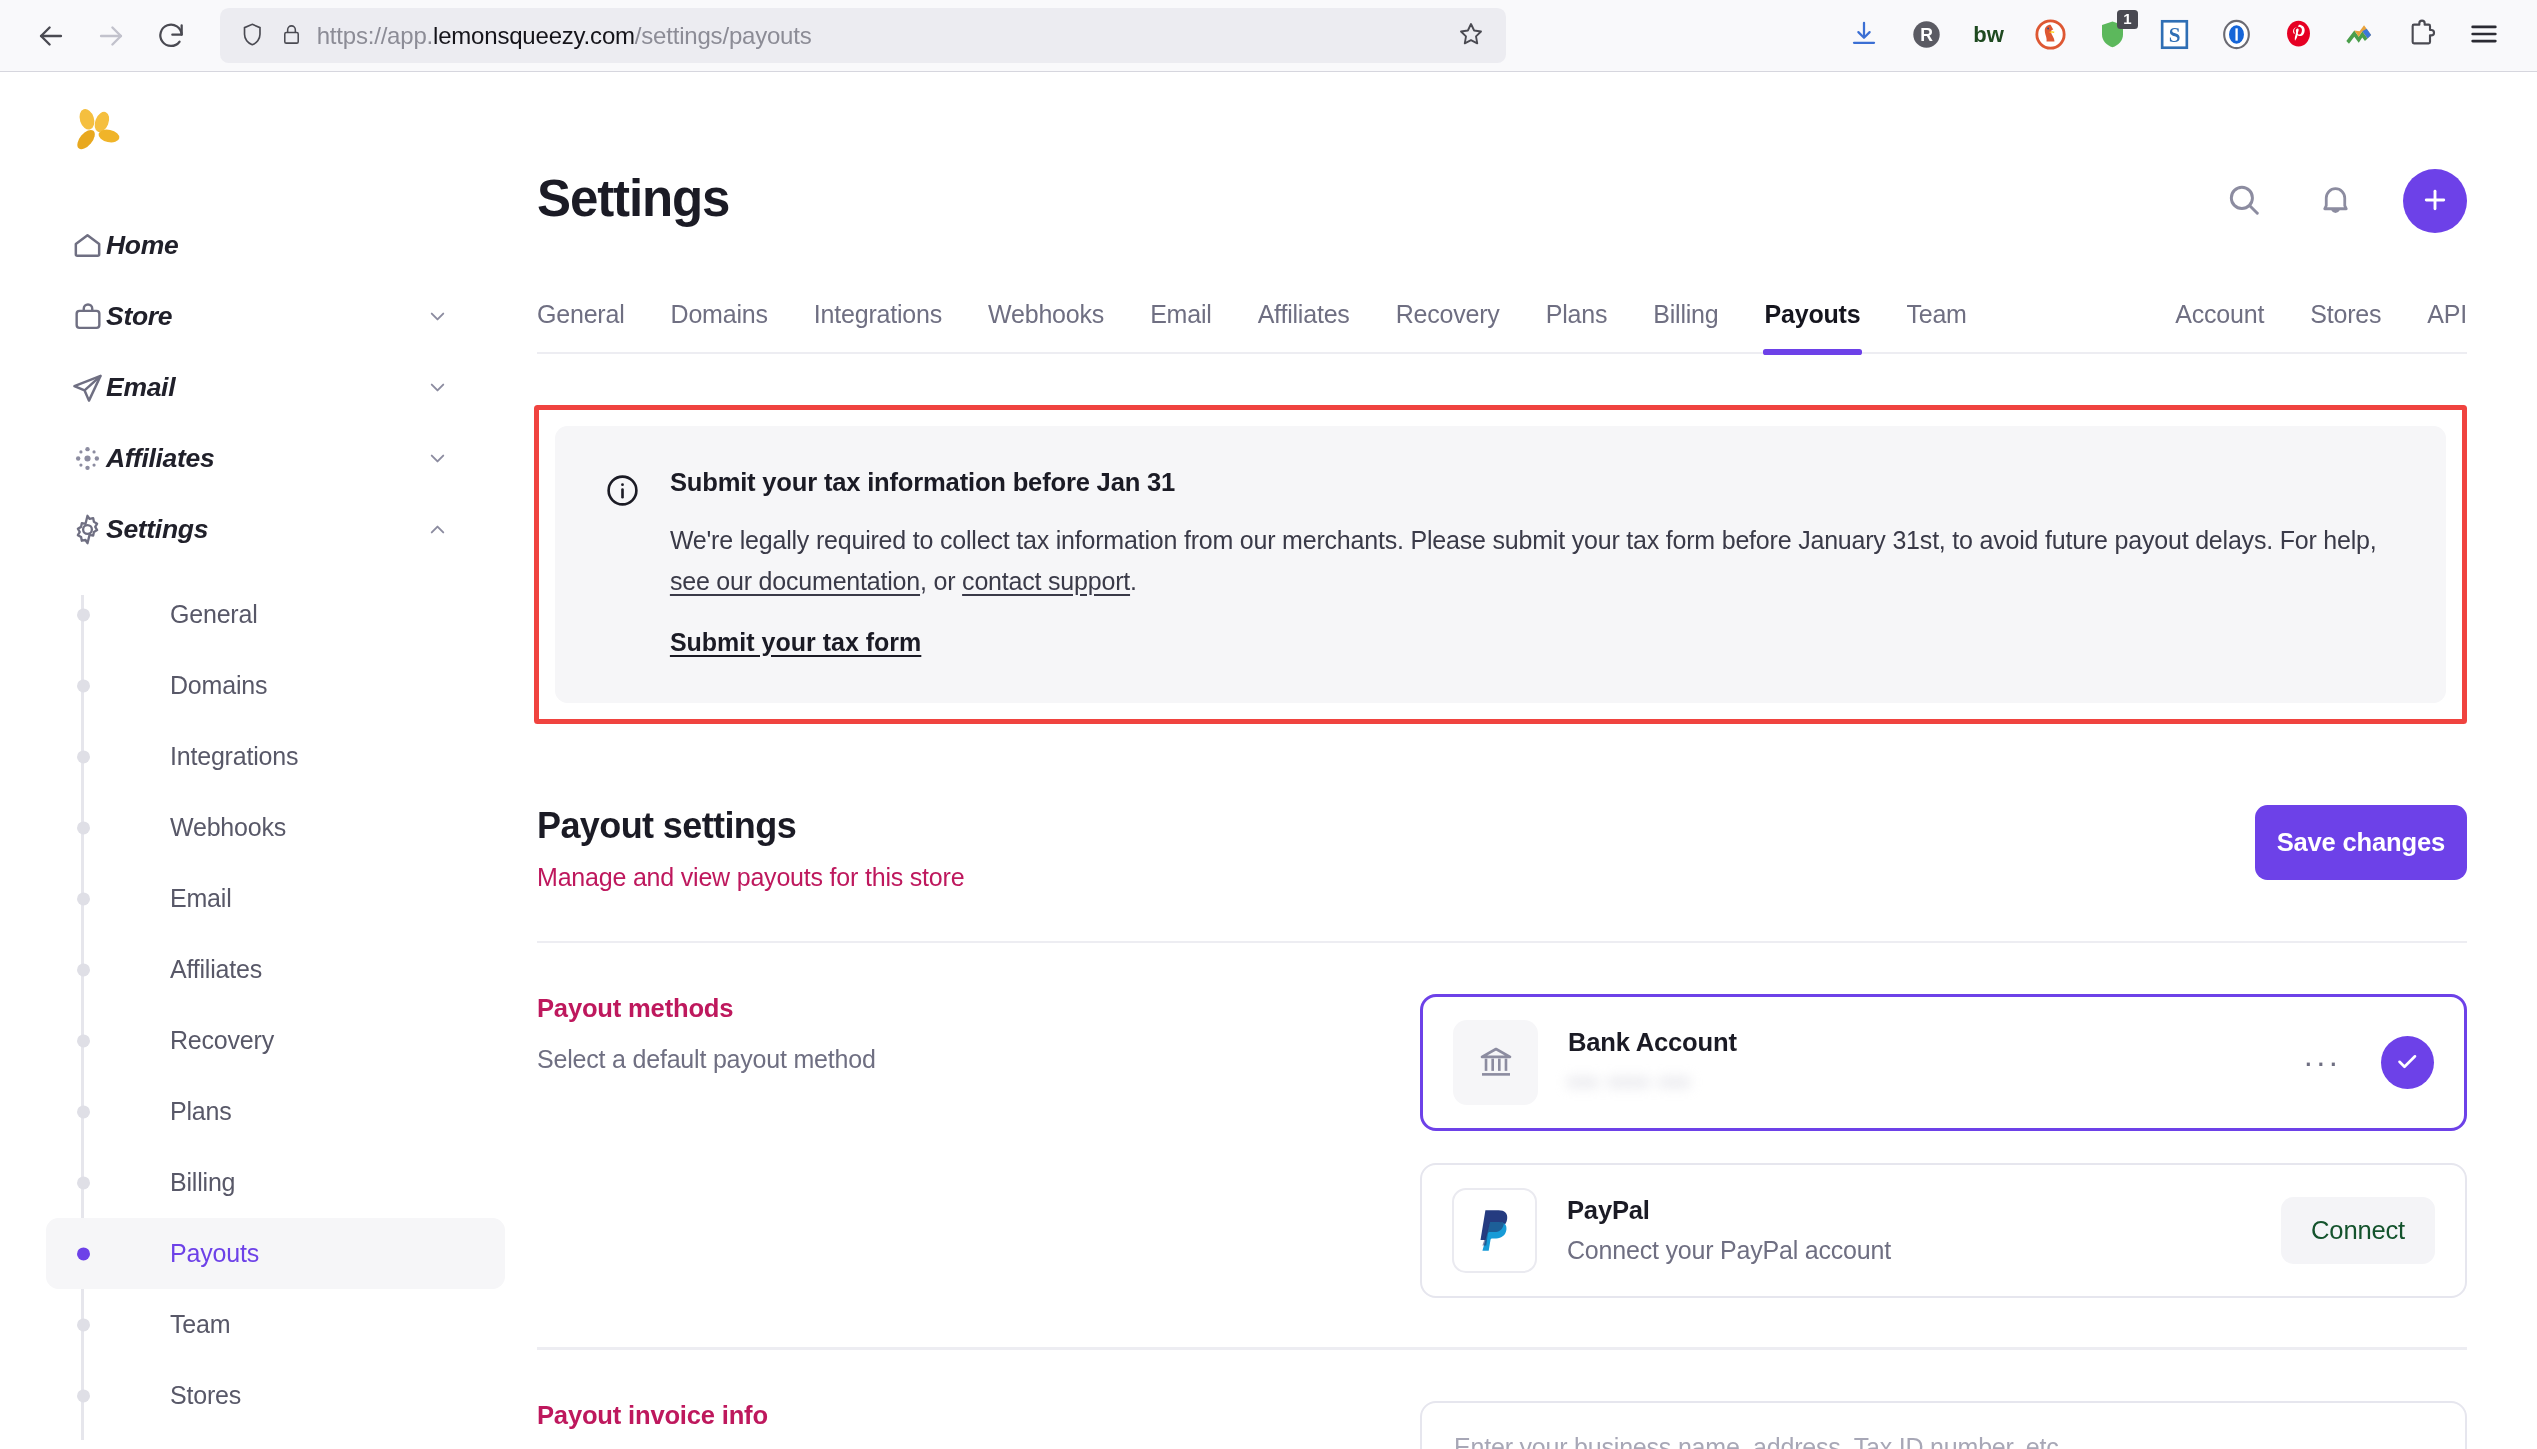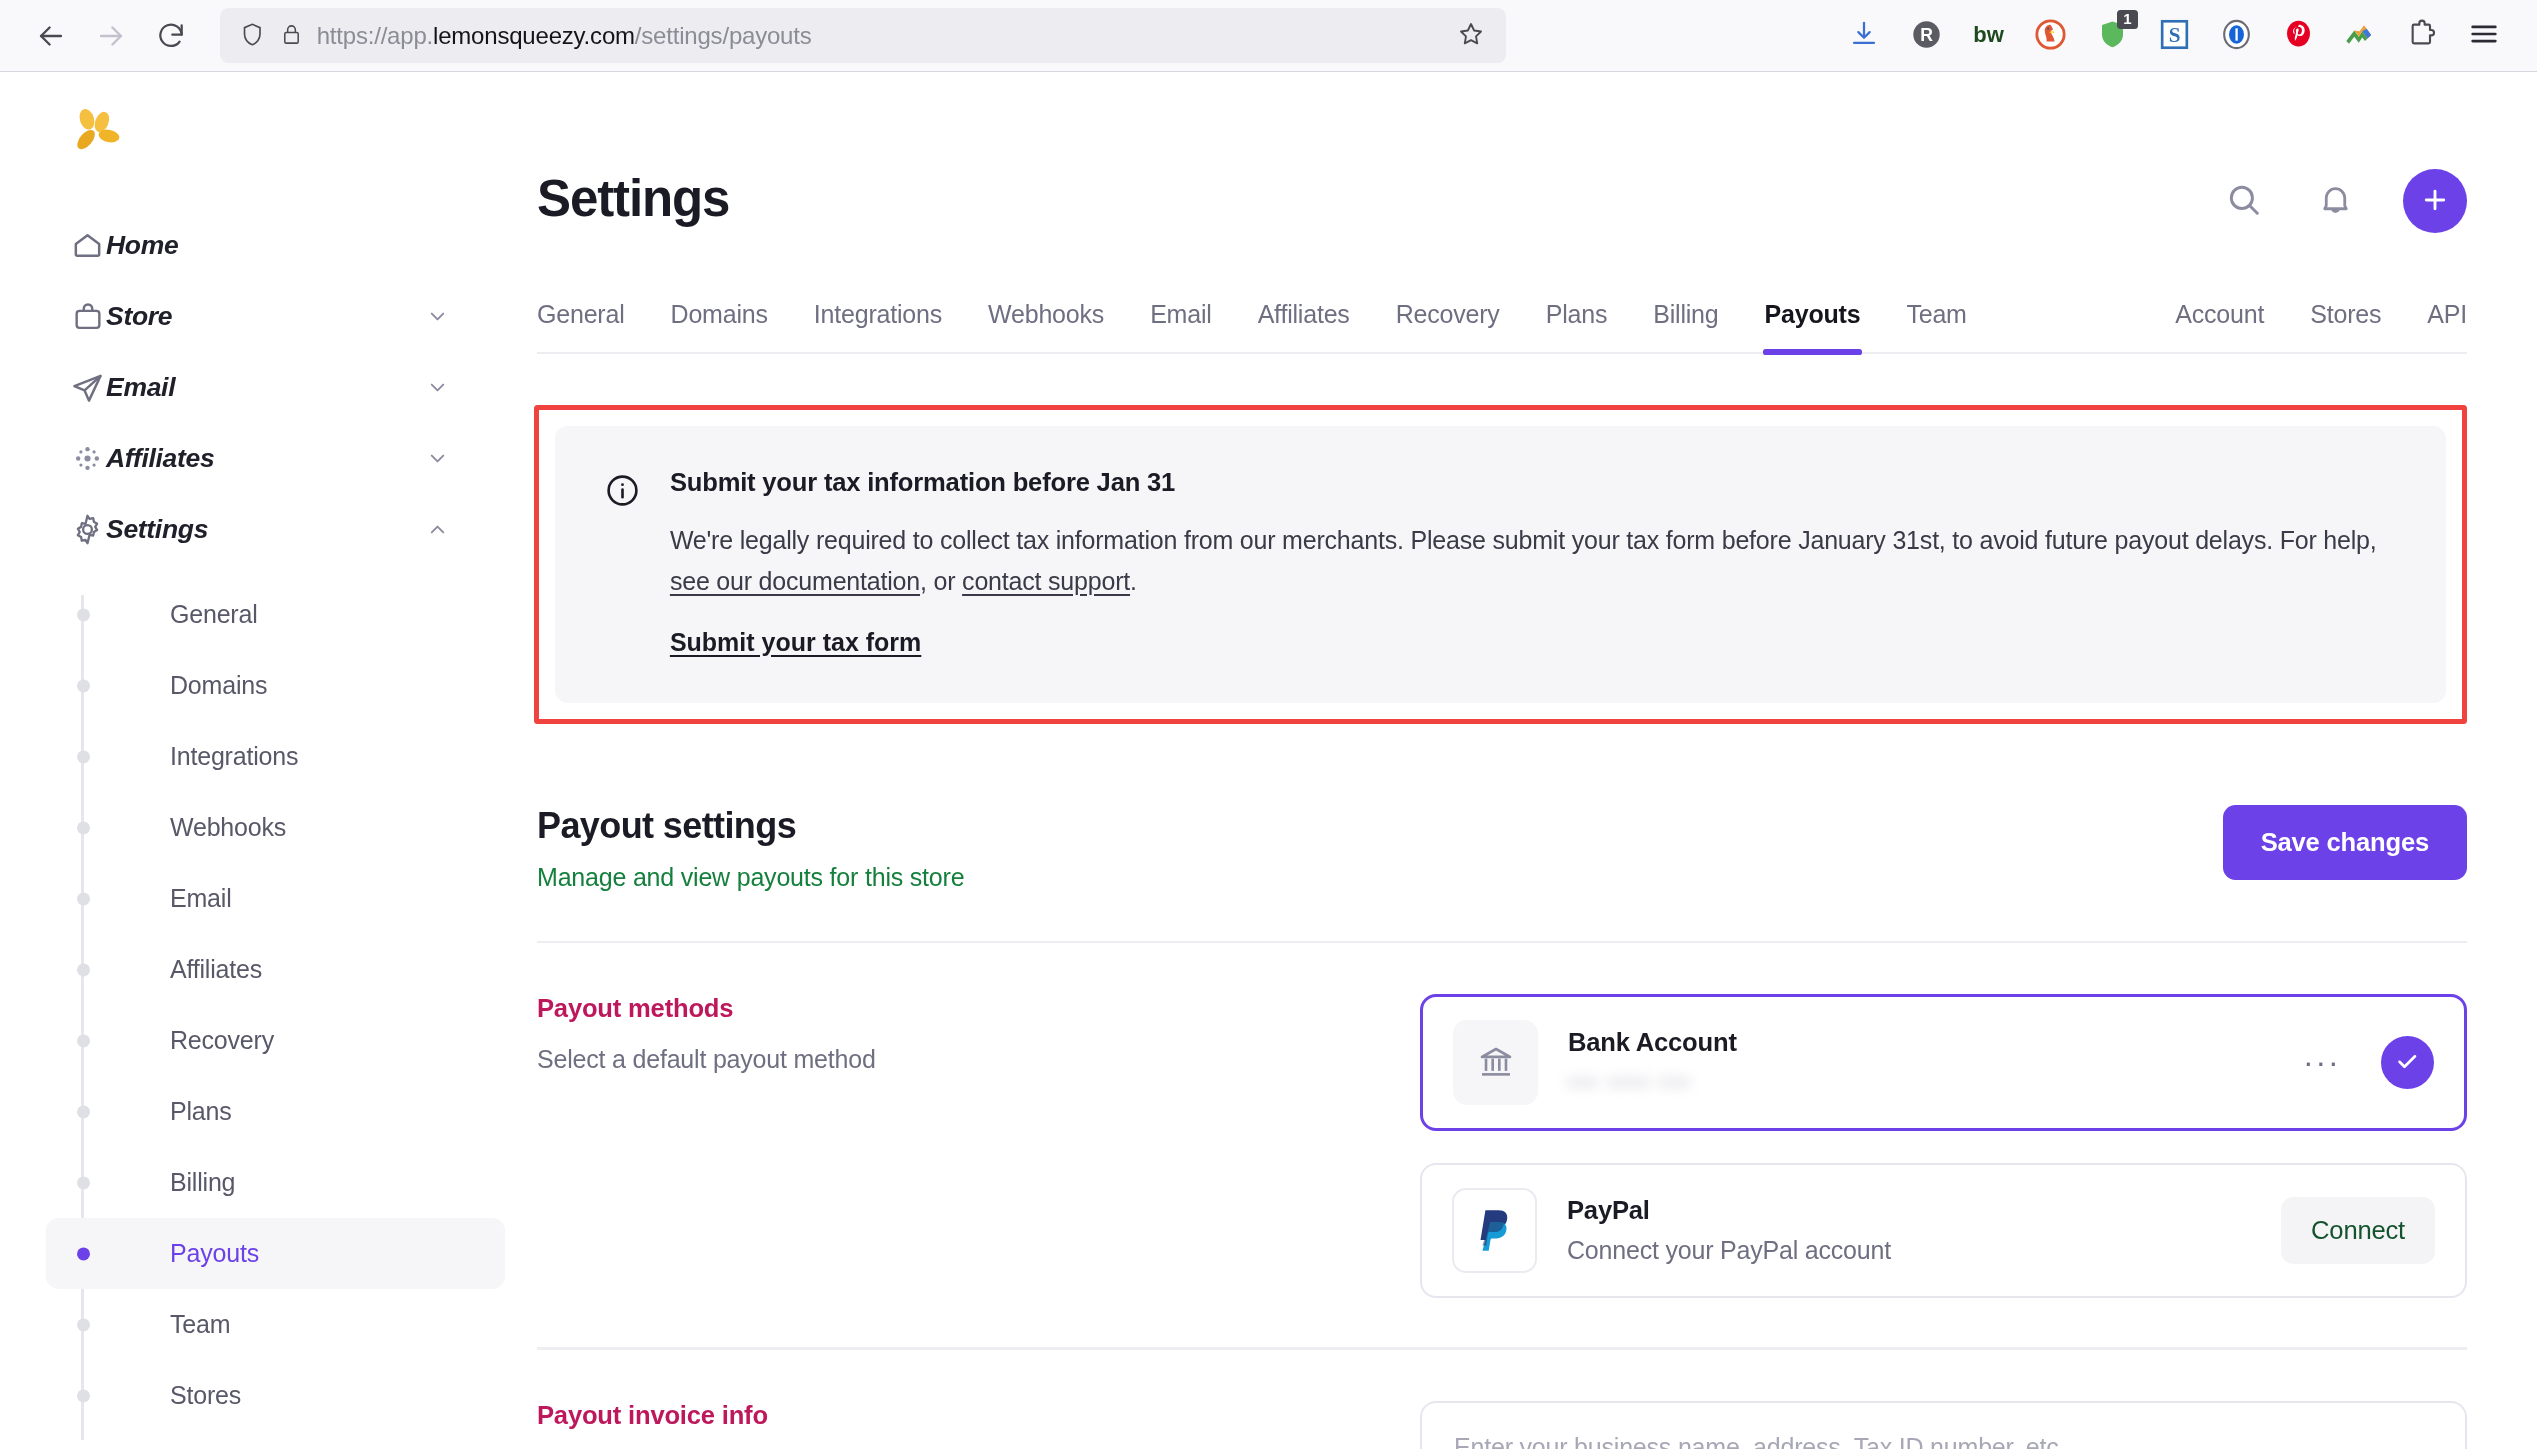--- a/index.html
+++ b/index.html
@@ -172,26 +172,26 @@
     text-decoration:underline; text-underline-offset:4.4px;
     cursor:pointer;
   }
 
   
   .sec-head{
     display:flex; align-items:flex-start;
     margin:81px 71px 0 7px;
   }
   .sec-title{ font-size:36px; font-weight:700; color:#1b1b25; letter-spacing:-0.6px; }
-  .sec-sub{ margin-top:16px; font-size:25px; color:#15803d; letter-spacing:-0.2px; }
+  .sec-sub{ margin-top:16px; font-size:25px; color:#be185d; letter-spacing:-0.2px; }
   .save-btn{
     margin-left:auto;
     background:#6d41e8; color:#fff;
     font-size:25.6px; font-weight:700; letter-spacing:-0.2px;
-    padding:23px 38px; border-radius:12.4px;
+    padding:23px 22px; border-radius:12.4px;
     border:none; cursor:pointer;
     font-family:"Liberation Sans", sans-serif;
   }
 
   .divider{ height:2.6px; background:#ededf2; margin:49px 71px 0 7px; }
 
   
   .field-row{
     display:flex; gap:35px;
     margin:51px 71px 0 7px;

